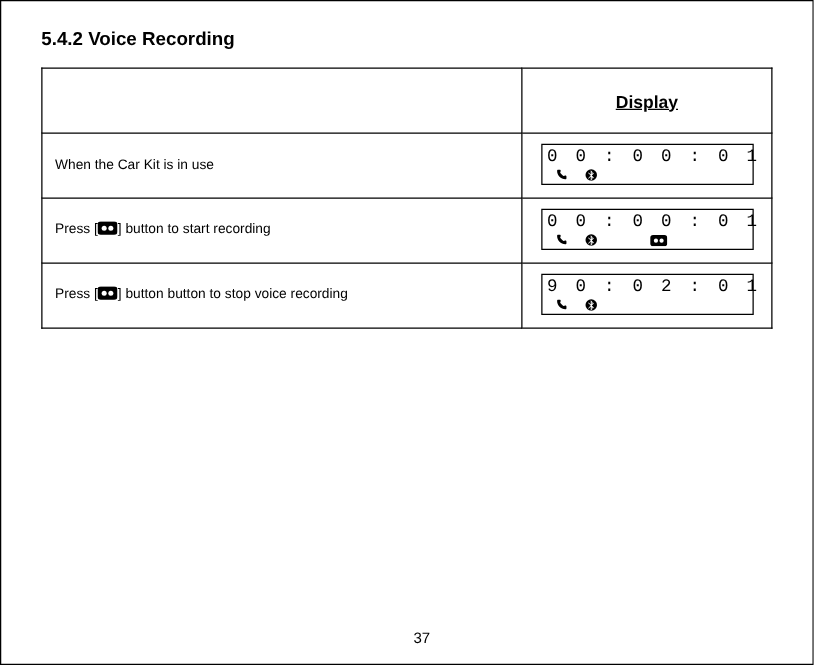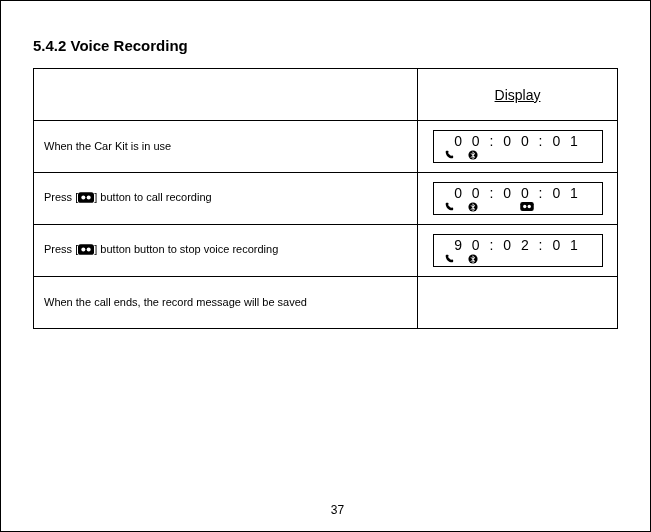--- a/index.html
+++ b/index.html
@@ -16,35 +16,34 @@
     width: 651px;
     height: 532px;
     border: 1px solid #000;
     position: relative;
     padding: 22px 32px 0 32px;
   }
   .heading {
     font-weight: bold;
     font-size: 15px;
     margin-bottom: 14px;
-    margin-top: 14px;
   }
   table.vr {
     width: 100%;
     border-collapse: collapse;
   }
   table.vr td, table.vr th {
     border: 1px solid #000;
     vertical-align: middle;
     height: 52px;
     padding: 4px 10px;
   }
   table.vr th.disp {
     font-size: 14px;
-    font-weight: normal;
+    font-weight: bold;
     text-decoration: underline;
     text-align: center;
     width: 200px;
   }
   table.vr th.blank {
     border-right: 1px solid #000;
   }
   .instr {
     font-size: 11px;
     line-height: 1.35;
@@ -53,21 +52,21 @@
     text-align: center;
   }
   .lcd {
     display: inline-block;
     border: 1px solid #000;
     width: 170px;
     padding: 2px 4px 1px 4px;
     text-align: left;
   }
   .lcd .time {
-    font-family: Liberation Sans, sans-serif;
+    font-family: Liberation Mono, monospace;
     font-size: 14px;
     letter-spacing: 3px;
     white-space: pre;
     text-align: center;
   }
   .lcd .icons {
     height: 12px;
     display: flex;
     align-items: center;
     gap: 14px;
@@ -124,21 +123,21 @@
         </div>
       </td>
     </tr>
 
     <tr>
       <td class="instr">
         <span>Press [</span><span class="record-btn-icon"><svg width="16" height="11" viewBox="0 0 24 16">
                 <rect x="0" y="0" width="24" height="16" rx="4" fill="#000"></rect>
                 <circle cx="8" cy="8" r="3" fill="#fff"></circle>
                 <circle cx="16" cy="8" r="3" fill="#fff"></circle>
-              </svg></span><span>] button to call recording</span>
+              </svg></span><span>] button to start recording</span>
       </td>
       <td class="lcd-cell">
         <div class="lcd">
           <div class="time">0 0 : 0 0 : 0 1</div>
           <div class="icons">
             <span>
               <svg width="10" height="10" viewBox="0 0 24 24">
                     <path d="M6 2c-1 0-2 1-2 2 0 9 7 16 16 16 1 0 2-1 2-2v-3c0-1-1-2-2-2-1 0-3 1-3 1s-2-1-4-3-3-4-3-4 1-2 1-3c0-1-1-2-2-2H6z" fill="#000"></path>
                   </svg>
             </span>
@@ -181,25 +180,19 @@
               <svg width="10" height="10" viewBox="0 0 24 24">
                     <circle cx="12" cy="12" r="11" fill="#000"></circle>
                     <path d="M11 3v8L7 7l-1 1 5 5-5 5 1 1 4-4v8l6-6-4-4 4-4-6-6zm2 3l2 2-2 2V6zm0 10l2 2-2 2v-4z" fill="#fff"></path>
                   </svg>
             </span>
           </div>
         </div>
       </td>
     </tr>
 
-    <tr>
-      <td class="instr">
-        <span>When the call ends,  the record message will be saved</span>
-      </td>
-      <td class="lcd-cell"></td>
-    </tr>
 
   </tbody>
     </table>
 
   <div class="page-num">37</div>
 
 </div>
 
 </body></html>

